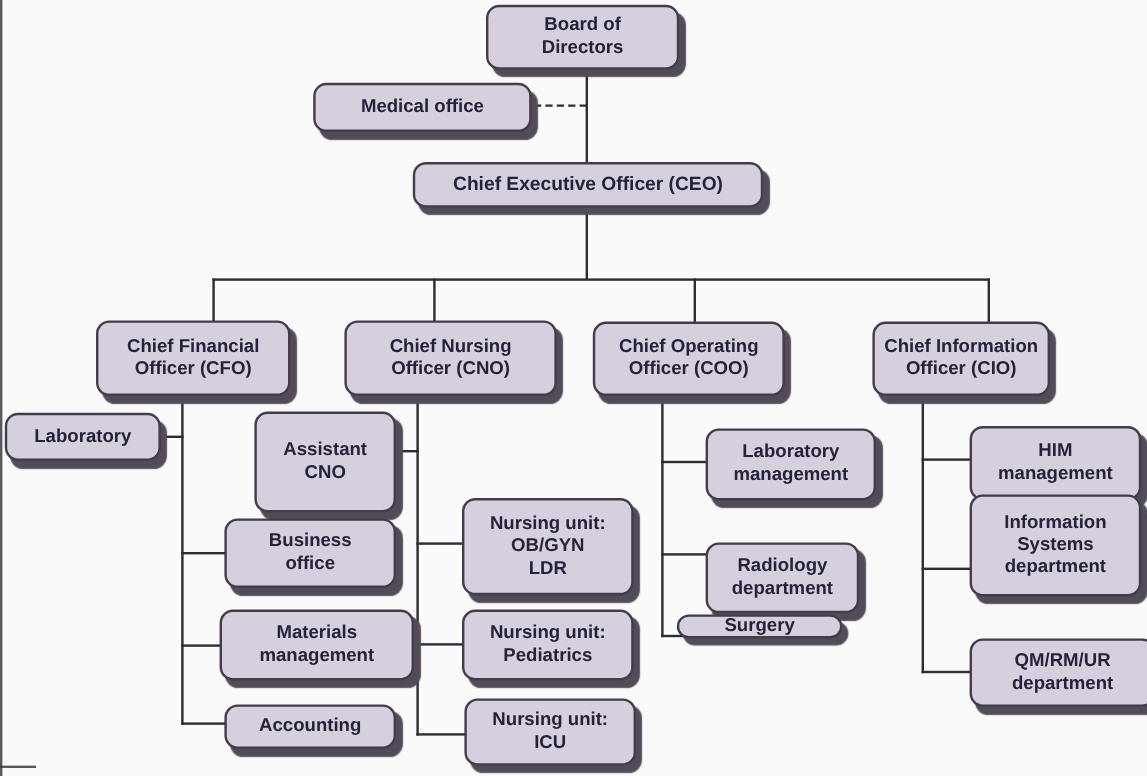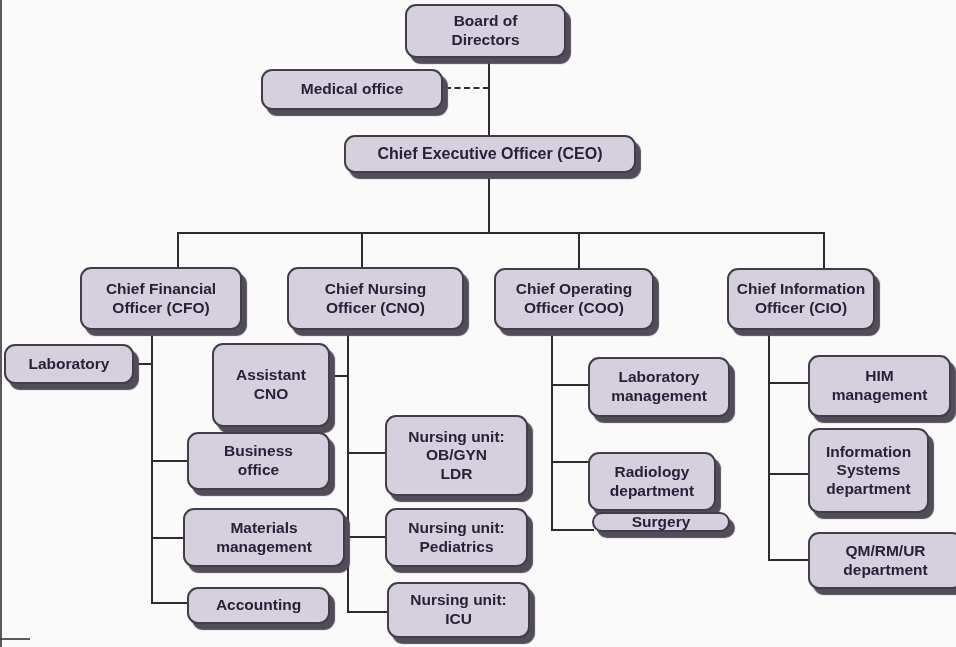--- a/index.html
+++ b/index.html
@@ -146,25 +146,25 @@
 
   <div class="node" style="left:387px;top:582px;width:143px;height:56px">Nursing unit:
 ICU</div>
 
   <div class="node" style="left:588px;top:357px;width:142px;height:60px">Laboratory
 management</div>
 
   <div class="node" style="left:588px;top:452px;width:128px;height:59px">Radiology
 department</div>
 
-  <div class="node" style="left:592px;top:512px;width:138px;height:20px">Surgery</div>
+  <div class="node" style="left:564px;top:512px;width:138px;height:20px">Surgery</div>
 
   <div class="node" style="left:808px;top:355px;width:143px;height:62px">HIM
 management</div>
 
-  <div class="node" style="left:808px;top:428px;width:121px;height:85px">Information
+  <div class="node" style="left:808px;top:412px;width:143px;height:85px">Information
 Systems
 department</div>
 
   <div class="node" style="left:808px;top:532px;width:155px;height:57px">QM/RM/UR
 department</div>
 
 </div>
 
 </body></html>

